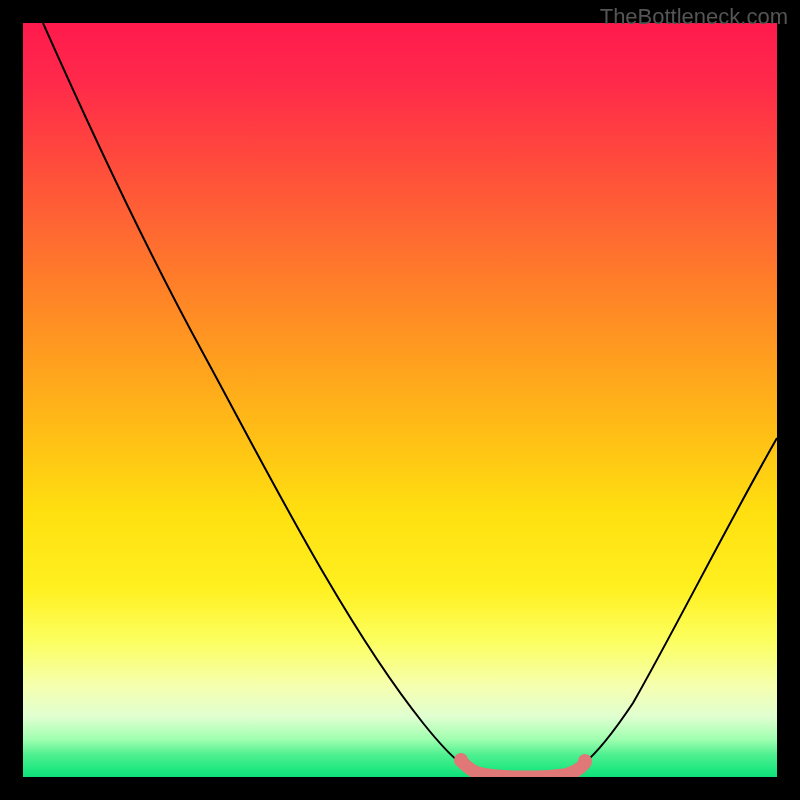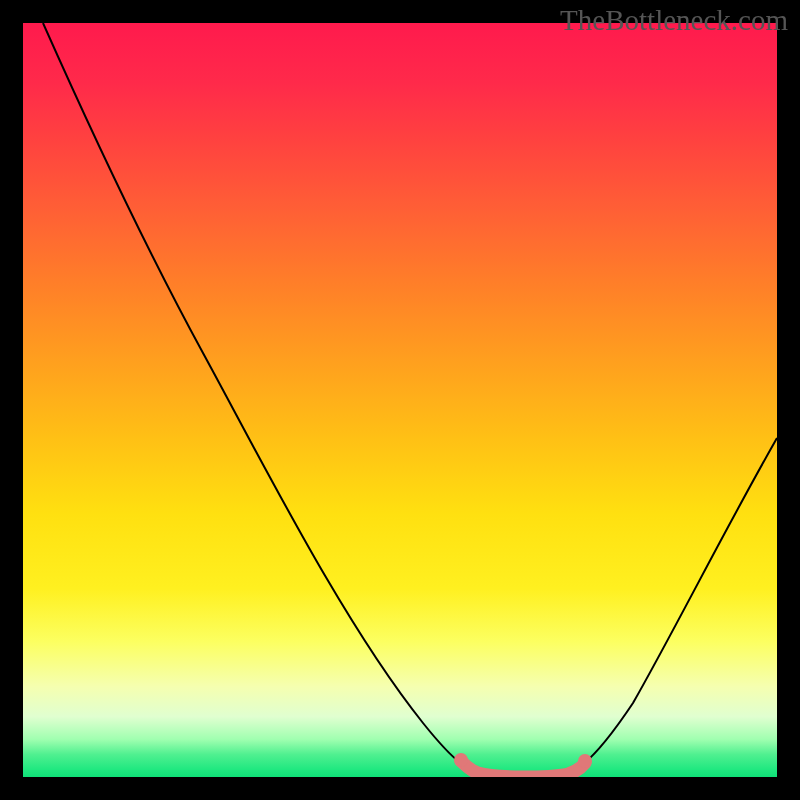--- a/index.html
+++ b/index.html
@@ -9,24 +9,23 @@
     background: #000;
     position: relative;
     font-family: Arial, sans-serif;
     overflow: hidden;
   }
   .watermark {
     position: absolute;
     top: 4px;
     right: 12px;
     color: #555;
-    font-size: 29px;
+    font-size: 22px;
     font-weight: 500;
     z-index: 10;
-    font-family: Liberation Serif, serif;
   }
   .chart-area {
     position: absolute;
     left: 23px;
     top: 23px;
     width: 754px;
     height: 754px;
     background: linear-gradient(to bottom,
       #ff1a4d 0%,
       #ff2a4a 8%,

